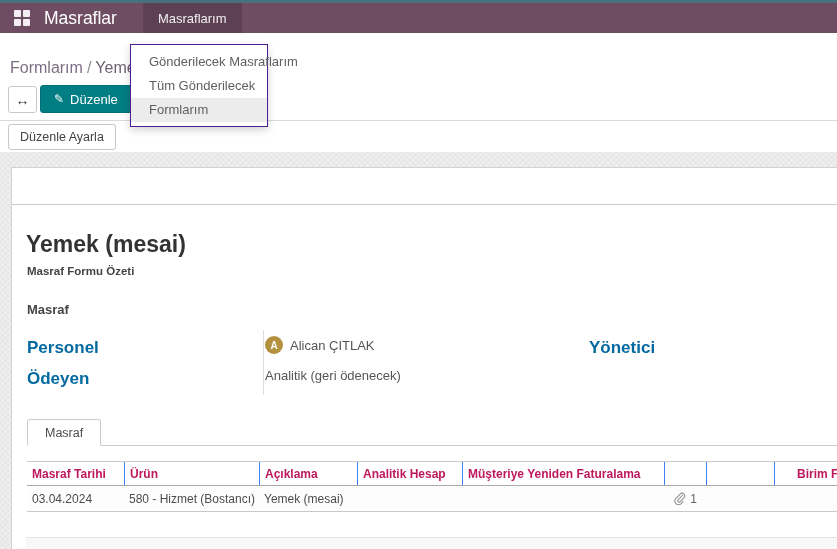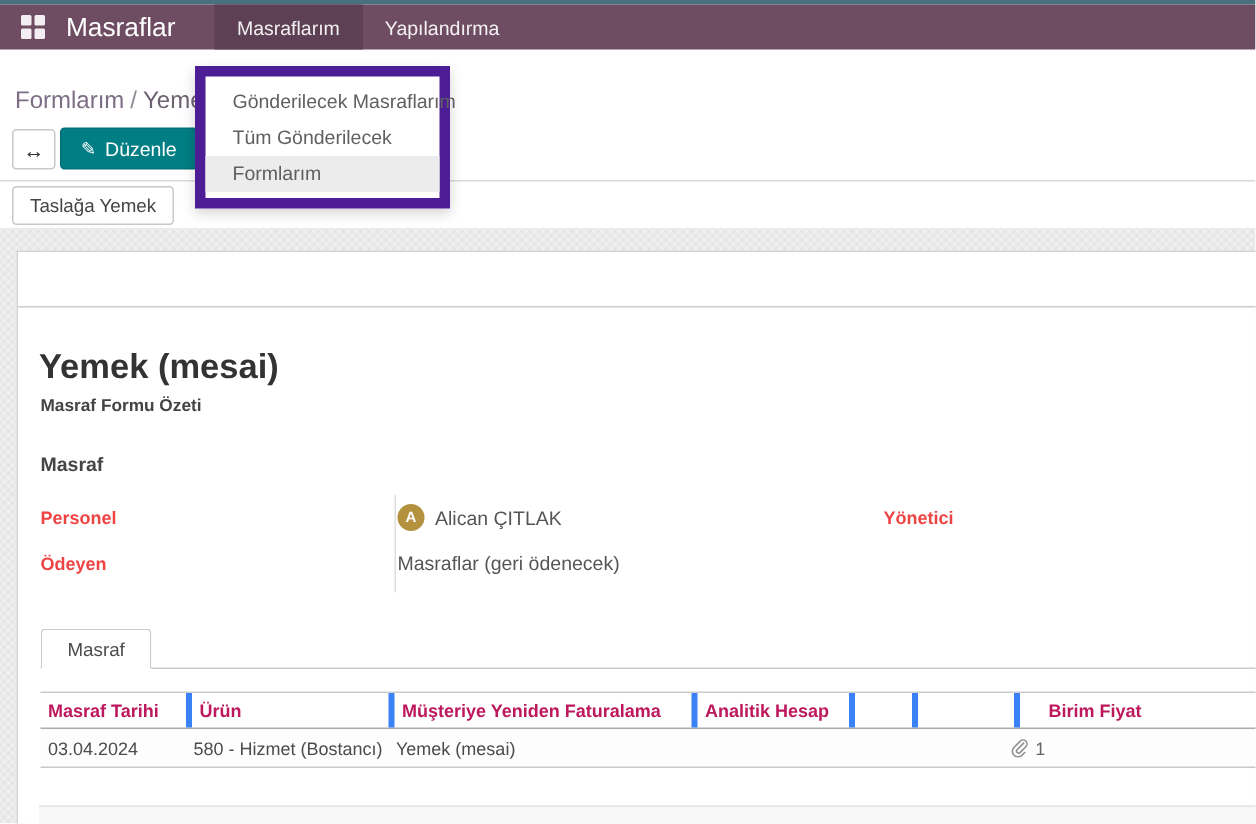--- a/index.html
+++ b/index.html
@@ -41,83 +41,82 @@
   }
 
   
   .card { left:11px; top:167px; width:829px; height:500px; background:#fff; border:1px solid #d2d2d6; border-right:none; }
   .statusbar { position:absolute; left:0; top:0; width:100%; height:37px; border-bottom:1px solid #cccccc; background:#fff; }
 
   .subtitle { left:15px; top:49px; font-size:11.5px; font-weight:bold; color:#444;margin-top:48px; }
   .sheet-title { left:14px; top:63px; font-size:23px; font-weight:bold; color:#333; }
 
   .group-label { font-size:13px; font-weight:bold; color:#454545; }
-  .field-label { font-size:12px; font-weight:bold; color:#ef4444; }
+  .field-label { font-size:17px; font-weight:bold; color:#0369a1; }
   .field-value { font-size:13px; color:#555; }
 
   .vline { left:251px; top:162px; width:1px; height:65px; background:#ddd; }
 
   .avatar { display:inline-flex; width:18px; height:18px; border-radius:50%; background:#b3913f; color:#fff; font-size:10px; font-weight:bold; align-items:center; justify-content:center; margin-right:7px; vertical-align:middle; }
 
   
   .tab { left:15px; top:251px; height:27px; padding:0 17px; background:#fff; border:1px solid #ccc; border-bottom:1px solid #fff; border-radius:3px 3px 0 0; display:inline-flex; align-items:center; font-size:12.5px; color:#4c4c4c; cursor:pointer; z-index:2; }
   .notebook-line { left:15px; top:277px; right:0; height:1px; background:#ccc; z-index:1; }
 
   
   .xtable { left:15px; top:293px; width:840px; }
   .thead { display:flex; border-top:1px solid #cbcbcb; border-bottom:1px solid #ababab; background:#fff; }
   .th { height:23px; display:flex; align-items:center; padding:0 5px; font-size:12px; font-weight:bold; color:#be185d; white-space:nowrap; overflow:hidden; }
-  .th + .th { border-left:4px solid #3b82f6; }
+  .th + .th { border-left:1px solid #3b82f6; }
   .trow { display:flex; border-bottom:1px solid #c9c9c9; background:#fdfdfd; cursor:pointer; }
   .td { height:25px; display:flex; align-items:center; padding:0 5px; font-size:12px; color:#4c4c4c; white-space:nowrap; overflow:hidden; }
   .c1{width:97px;} .c2{width:135px;} .c3{width:98px;} .c4{width:202px;} .c5{width:105px;} .c6{width:42px; justify-content:center;} .c7{width:68px;} .c8{width:90px; justify-content:flex-end;}
   .attach { display:flex; align-items:center; gap:4px; color:#666; }
   .attach svg { display:block; }
 
   .table-footer { left:14px; top:369px; right:0; height:180px; background:#f8f8f9; border-top:1px solid #e4e4e4; }
 
   
-  .dropdown { left:130px; top:44px; width:170px; background:#fff; border:7px solid #4c1d95; box-shadow:0 3px 8px rgba(0,0,0,.18); padding:5px 0 4px 0; z-index:50; }
+  .dropdown { left:130px; top:44px; width:138px; background:#fff; border:1px solid #4c1d95; box-shadow:0 3px 8px rgba(0,0,0,.18); padding:5px 0 4px 0; z-index:50; }
   .dd-item { height:24px; line-height:24px; padding-left:18px; font-size:13px; color:#606060; cursor:pointer; white-space:nowrap; }
   .dd-item.highlight { background:#ececec; }
 </style>
 </head>
 <body>
 
 <div class="abs top-strip"></div>
 
 <div class="abs navbar">
   <div class="apps-btn">
     <div class="apps-grid">
         <span></span>
         <span></span>
         <span></span>
         <span></span>
       </div>
   </div>
   <div class="app-title">Masraflar</div>
   <div class="nav-menu">
     <div class="nav-item active">Masraflarım</div>
-    <div class="nav-item">Yapılandırma</div>
   </div>
 </div>
 
 <div class="abs control-panel"></div>
 <div class="abs breadcrumb">
   <span class="bc-link">Formlarım</span><span class="bc-sep">/</span><span class="bc-current">Yemek (mesai)</span>
 </div>
 <button class="abs btn expand-btn">
   <span>↔</span>
 </button>
 <button class="abs btn edit-btn">
   <span class="pencil">✎</span>
   <span>Düzenle</span>
 </button>
 
-<button class="abs btn draft-btn">Taslağa Yemek</button>
+<button class="abs btn draft-btn">Düzenle Ayarla</button>
 
 <div class="abs content-bg"></div>
 
 <div class="abs card">
   <div class="statusbar"></div>
 
   <div class="abs subtitle">Masraf Formu Özeti</div>
   <div class="abs sheet-title">Yemek (mesai)</div>
 
   <div class="abs group-label" style="left:15px; top:134px;">Masraf</div>
@@ -126,31 +125,32 @@
 
   <div class="abs field-label" style="left:15px; top:170px;">Personel</div>
   <div class="abs field-value" style="left:253px; top:168px; display:flex; align-items:center;">
     <span class="avatar">A</span>
     <span>Alican ÇITLAK</span>
   </div>
 
   <div class="abs field-label" style="left:577px; top:170px;">Yönetici</div>
 
   <div class="abs field-label" style="left:15px; top:201px;">Ödeyen</div>
-  <div class="abs field-value" style="left:253px; top:200px;">Masraflar (geri ödenecek)</div>
+  <div class="abs field-value" style="left:253px; top:200px;">Analitik (geri ödenecek)</div>
 
   <div class="abs tab">Masraf</div>
   <div class="abs notebook-line"></div>
 
   <div class="abs xtable">
     <div class="thead">
       <div class="th c1">Masraf Tarihi</div>
       <div class="th c2">Ürün</div>
+      <div class="th c3">Açıklama</div>
+      <div class="th c5">Analitik Hesap</div>
       <div class="th c4">Müşteriye Yeniden Faturalama</div>
-      <div class="th c5">Analitik Hesap</div>
       <div class="th c6"></div>
       <div class="th c7"></div>
       <div class="th c8">Birim Fiyat</div>
     </div>
     <div class="trow">
       <div class="td c1">03.04.2024</div>
       <div class="td c2">580 - Hizmet (Bostancı)</div>
       <div class="td c3">Yemek (mesai)</div>
       <div class="td c4"></div>
       <div class="td c5"></div>

